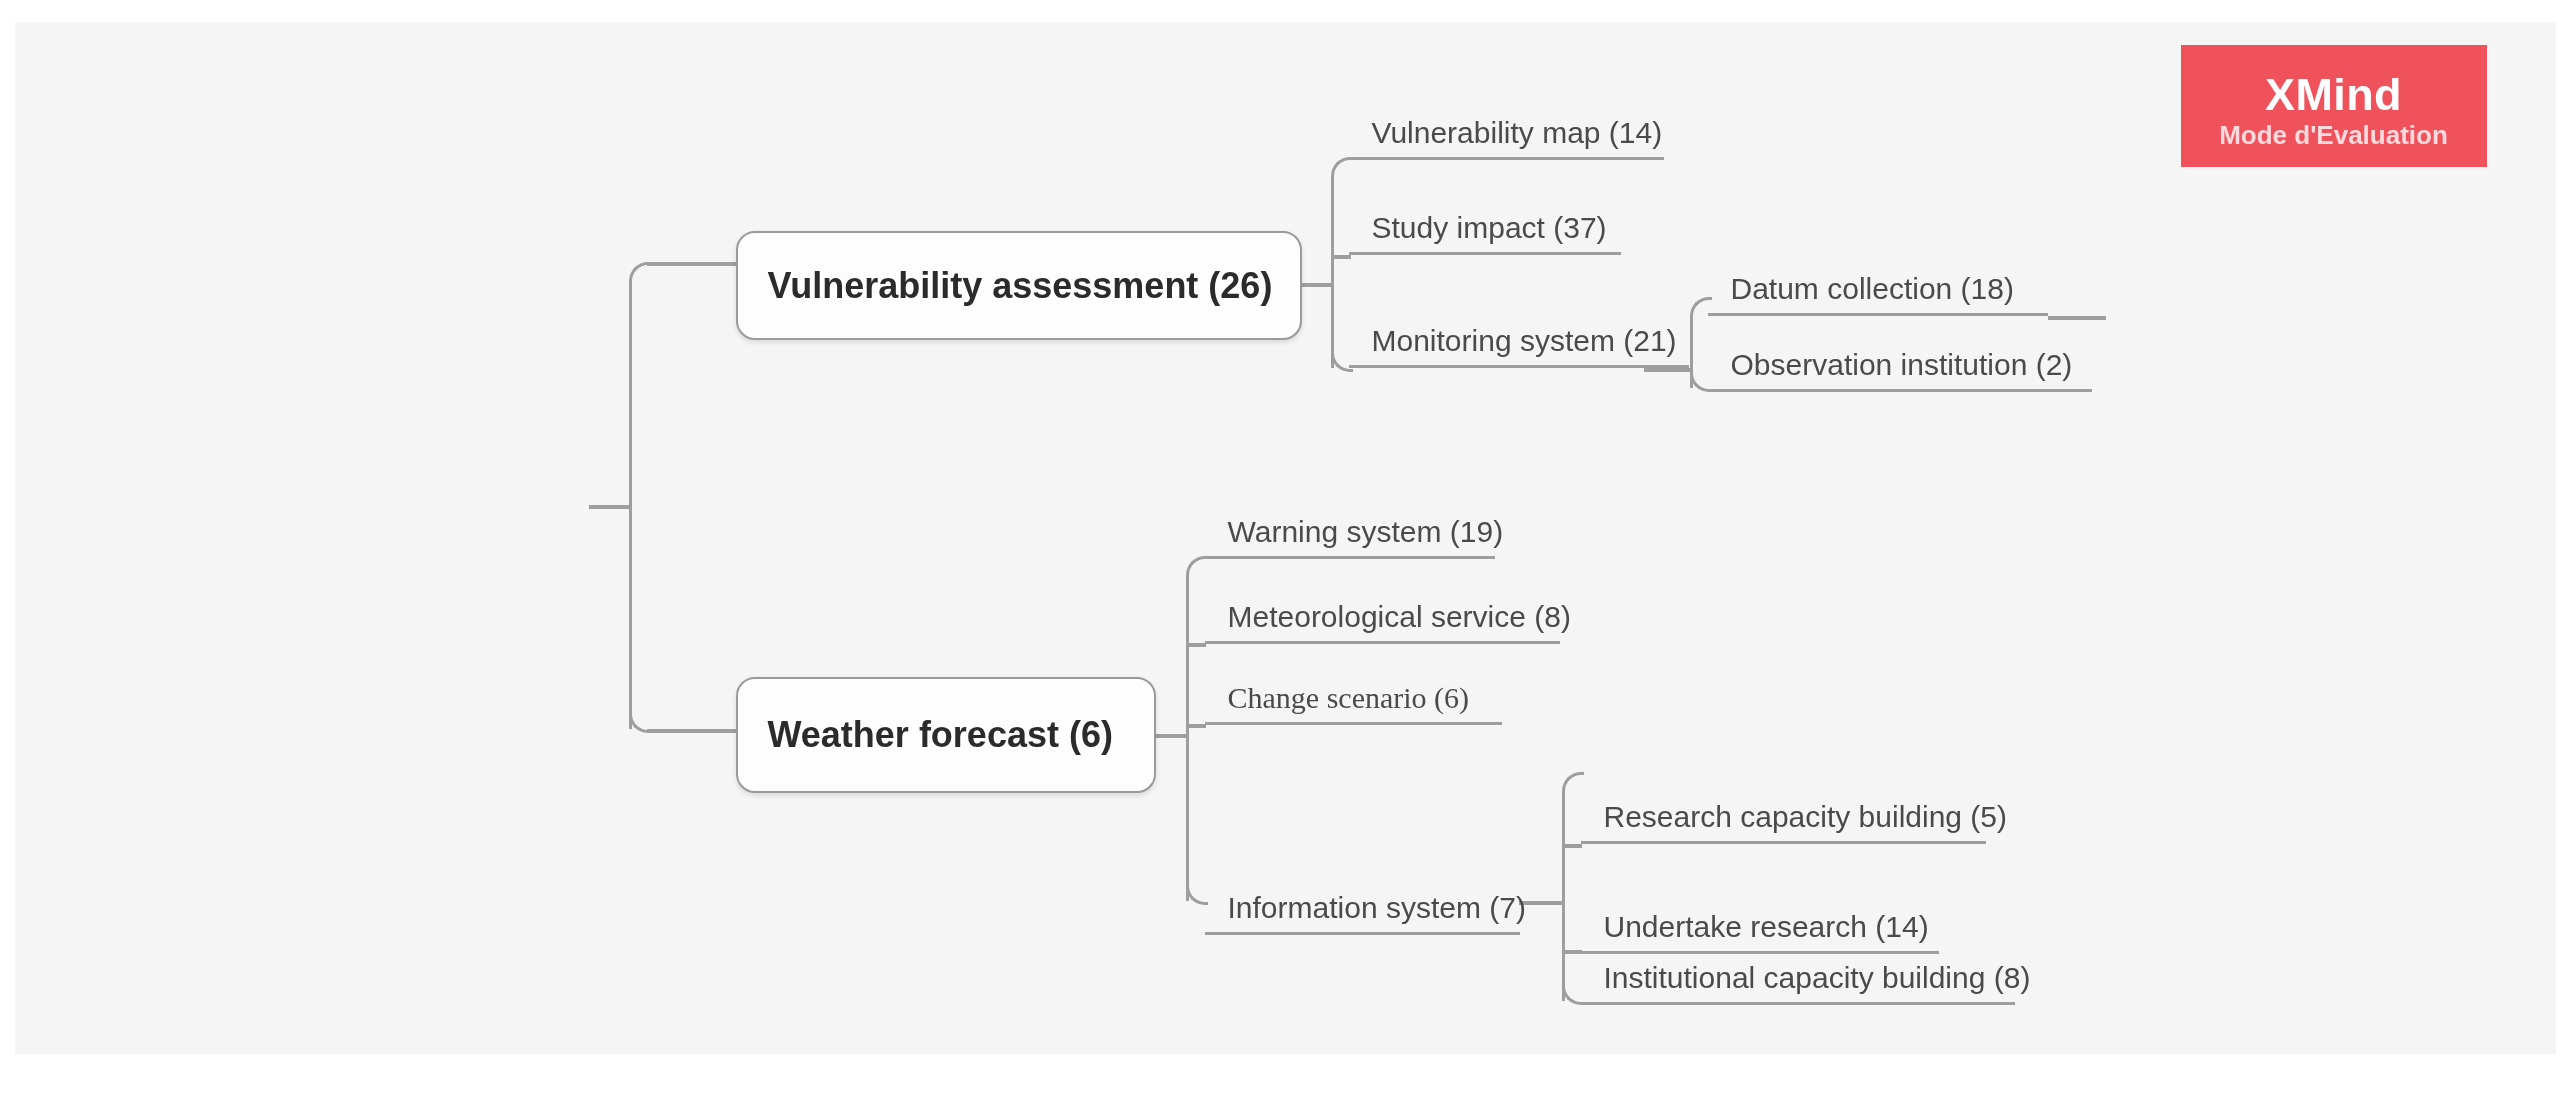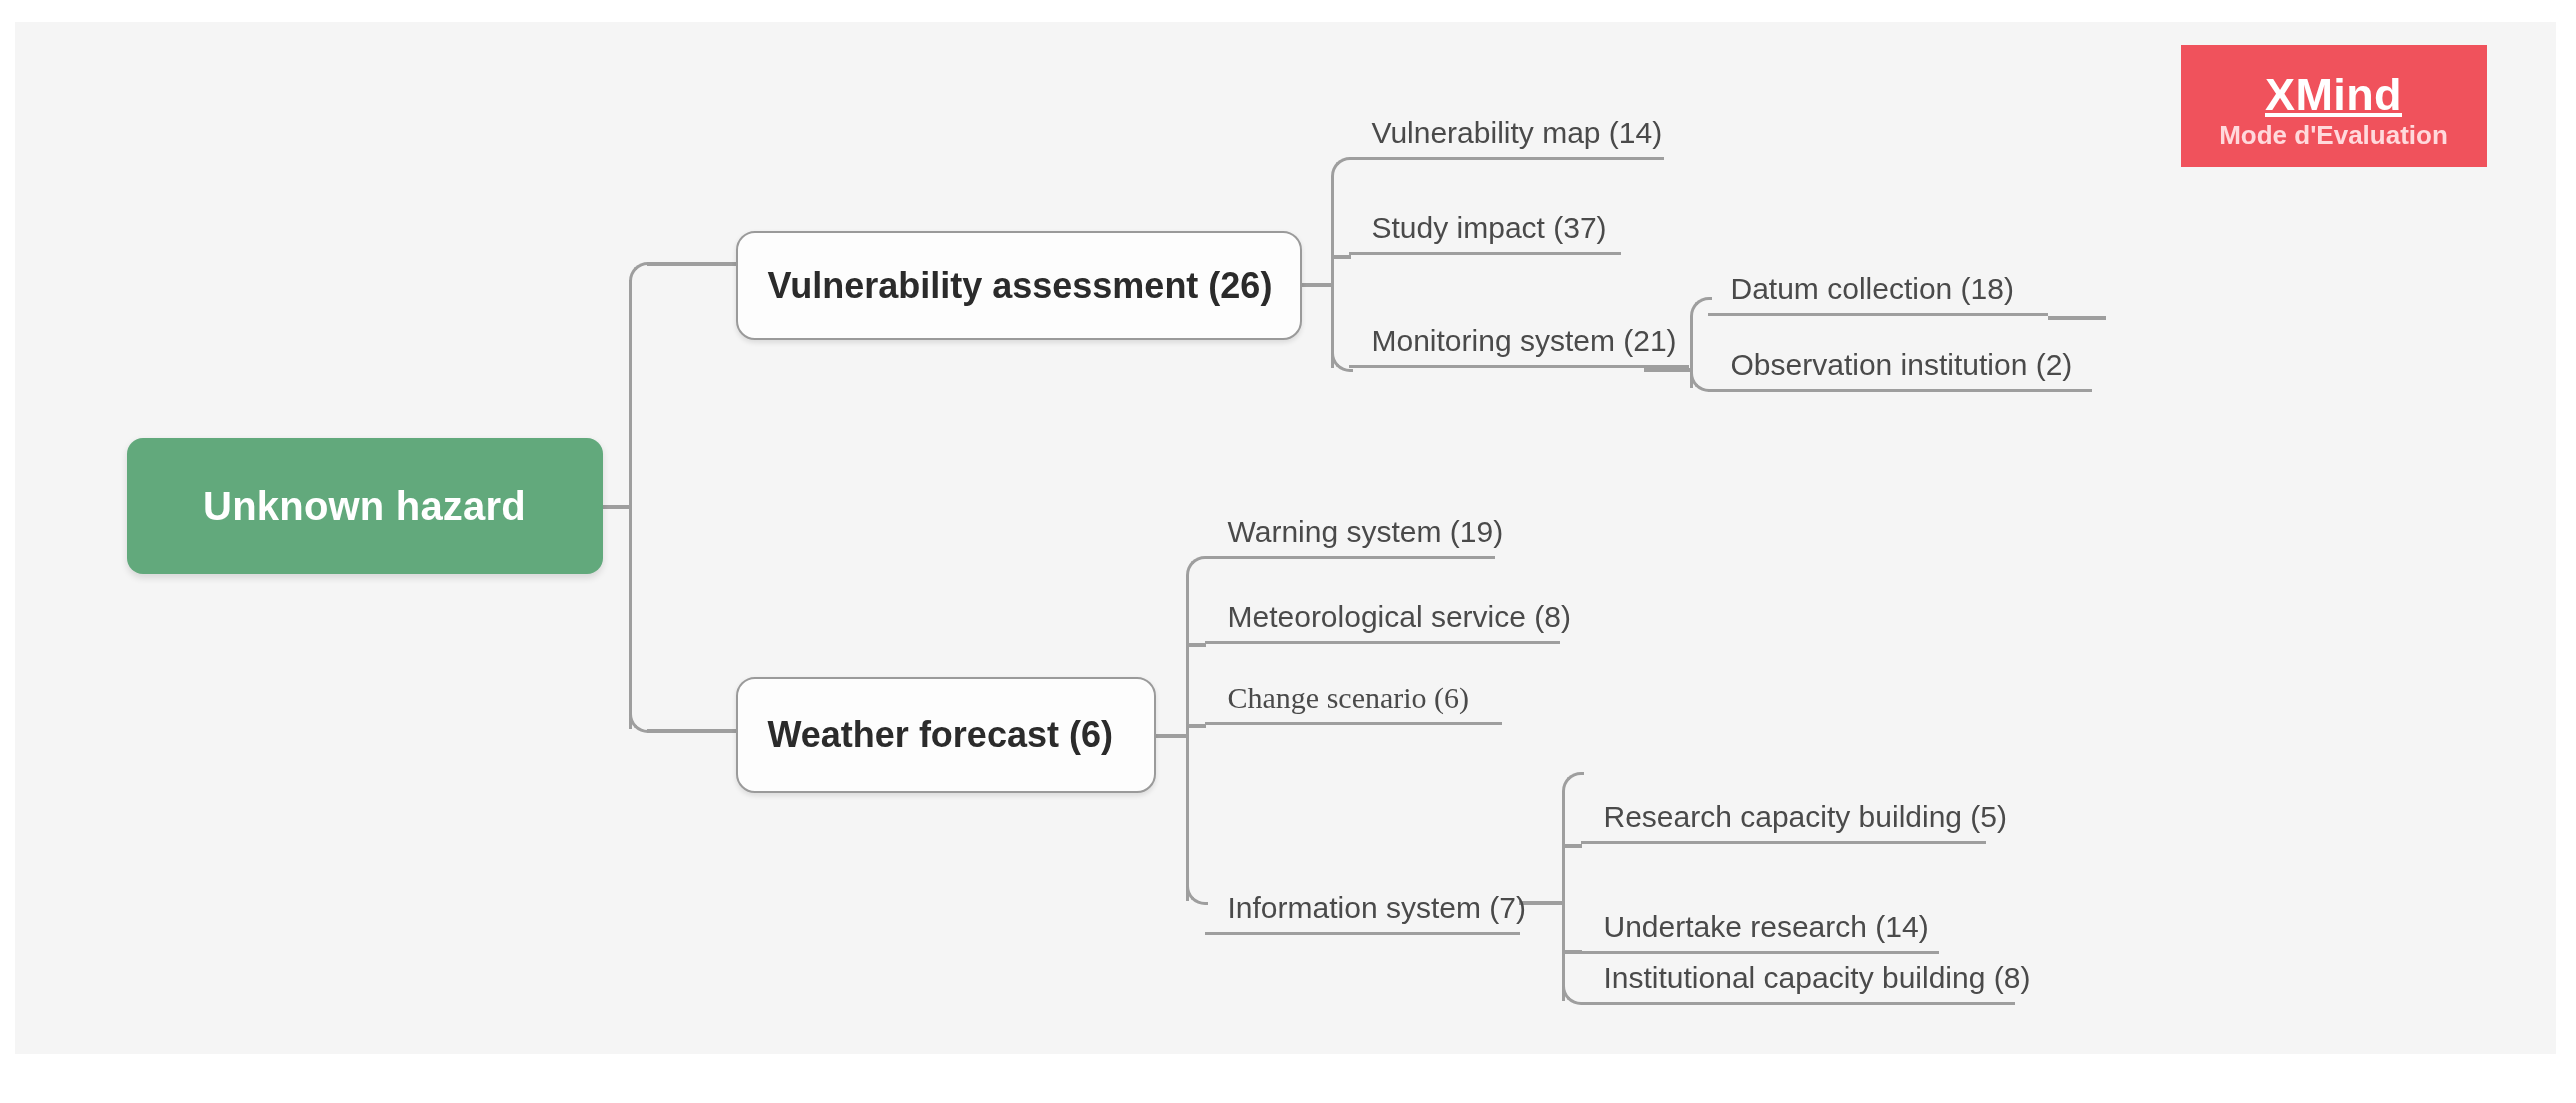--- a/index.html
+++ b/index.html
@@ -22,21 +22,20 @@
     align-items:center; justify-content:center;
     box-sizing:border-box;
     padding-top:10px;
   }
   #watermark .wm-title{
     color:#ffffff;
     font-size:45px;
     font-weight:bold;
     letter-spacing:0.4px;
     line-height:1.05;
-    text-decoration:underline;
   }
   #watermark .wm-sub{
     color:#ffd9dc;
     font-size:26px;
     font-weight:bold;
     line-height:1.2;
     margin-top:1.4px;
   }
 
   
@@ -134,23 +133,20 @@
 
   <div class="hline" style="left:2033px; top:294px; width:58px;"></div>
 
   <div class="hline" style="left:1504px; top:879px; width:45px;"></div>
   <div class="vline" style="left:1547px; top:769px; height:210px;"></div>
   <div class="elbow elbow-tl" style="left:1547px; top:750px; width:22px; height:22px;"></div>
   <div class="elbow elbow-bl" style="left:1547px; top:961px; width:22px; height:22px;"></div>
   <div class="hline" style="left:1547px; top:822px; width:20px;"></div>
   <div class="hline" style="left:1547px; top:928px; width:20px;"></div>
 
-  <div class="node root-node">
-    <span>Unknown hazard</span>
-  </div>
 
   <div class="node boxed" id="n-vuln">
     <span>Vulnerability assessment (26)</span>
   </div>
 
   <div class="node boxed" id="n-wthr">
     <span>Weather forecast (6)</span>
   </div>
 
   <div class="node ul-node" style="left:1334px; top:87px; width:315px; height:51px;">

